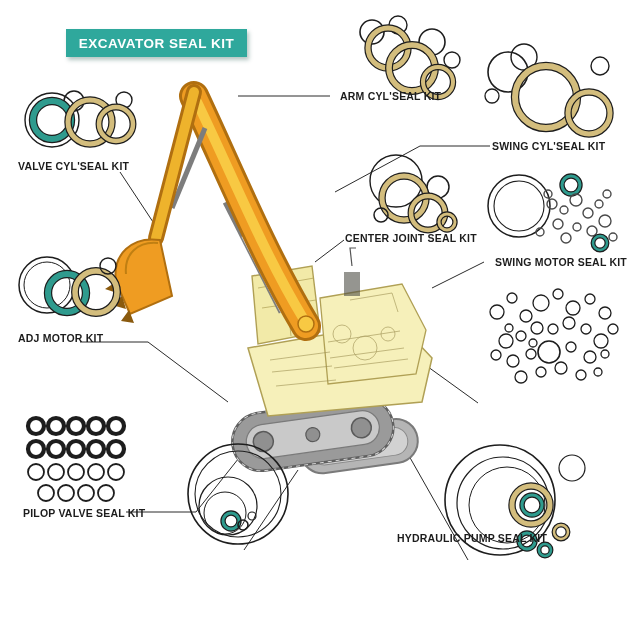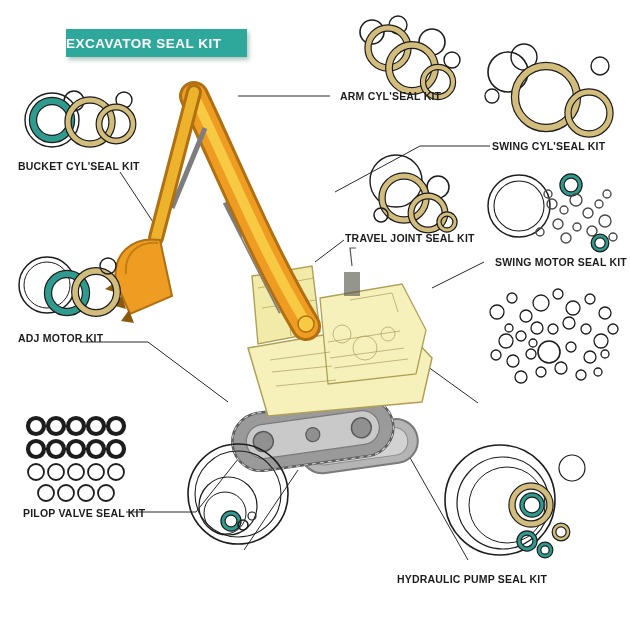--- a/index.html
+++ b/index.html
@@ -7,21 +7,21 @@
   --ring-black:#1d1d1d; --ring-tan:#d3bd7d; --ring-teal:#2f9b8e; --ring-gray:#4a4a4a;
   --leader-line:#2b2b2b; --background:#ffffff;
   --exc-orange:#ef9c22; --exc-orange-dark:#b06f10; --exc-yellow:#f8c943;
   --exc-body:#f6f0ba; --exc-body-line:#b0a055;
   --track-gray:#9a9a9a; --track-dark:#5f5f5f; --track-light:#c9c9c9;
 }
 *{margin:0;padding:0;box-sizing:border-box}
 body{background:#fff}
 .stage{position:relative;width:630px;height:630px;background:var(--background);overflow:hidden;font-family:"Liberation Sans",sans-serif}
 .scene{position:absolute;left:0;top:0}
-.banner{position:absolute;left:66px;top:29px;width:181px;height:28px;background:var(--banner-bg);color:var(--banner-text);display:flex;align-items:center;justify-content:flex-start;font-size:13.5px;font-weight:bold;letter-spacing:.5px;box-shadow:2px 3px 4px rgba(90,130,125,.45)}
+.banner{position:absolute;left:66px;top:29px;width:181px;height:28px;background:var(--banner-bg);color:var(--banner-text);display:flex;align-items:center;justify-content:center;font-size:13.5px;font-weight:bold;letter-spacing:.5px;box-shadow:2px 3px 4px rgba(90,130,125,.45)}
 .kit-label{position:absolute;font-size:10.5px;font-weight:bold;color:var(--label-text);white-space:nowrap;letter-spacing:.2px}
 .ring-k{fill:none;stroke:var(--ring-black)}
 .ring-t{fill:none;stroke:var(--ring-tan)}
 .ring-g{fill:none;stroke:var(--ring-teal)}
 .ring-e{fill:none;stroke:var(--ring-black)}
 .ring-s{fill:none;stroke:var(--ring-gray)}
 .leader{fill:none;stroke:var(--leader-line);stroke-width:1}
 </style>
 </head>
 <body>
@@ -258,22 +258,22 @@
       <circle class="ring-e" cx="561" cy="532" r="7" stroke-width="4.9"></circle>
       <circle class="ring-t" cx="561" cy="532" r="7" stroke-width="2.5"></circle>
       <circle class="ring-k" cx="572" cy="468" r="13" stroke-width="1.2"></circle>
     </g>
   </svg>
 
   <div class="banner">
     <span>EXCAVATOR SEAL KIT</span>
   </div>
 
-  <div class="kit-label" style="left:18px;top:160px">BUCKET CYL'SEAL KIT</div>
+  <div class="kit-label" style="left:18px;top:160px">VALVE CYL'SEAL KIT</div>
   <div class="kit-label" style="left:340px;top:90px">ARM CYL'SEAL KIT</div>
   <div class="kit-label" style="left:492px;top:140px">SWING CYL'SEAL KIT</div>
-  <div class="kit-label" style="left:345px;top:232px">TRAVEL JOINT SEAL KIT</div>
+  <div class="kit-label" style="left:345px;top:232px">CENTER JOINT SEAL KIT</div>
   <div class="kit-label" style="left:495px;top:256px">SWING MOTOR SEAL KIT</div>
   <div class="kit-label" style="left:18px;top:332px">ADJ MOTOR KIT</div>
   <div class="kit-label" style="left:23px;top:507px">PILOP VALVE SEAL KIT</div>
-  <div class="kit-label" style="left:397px;top:573px">HYDRAULIC PUMP SEAL KIT</div>
+  <div class="kit-label" style="left:397px;top:532px">HYDRAULIC PUMP SEAL KIT</div>
 
 </div>
 
 </body></html>

